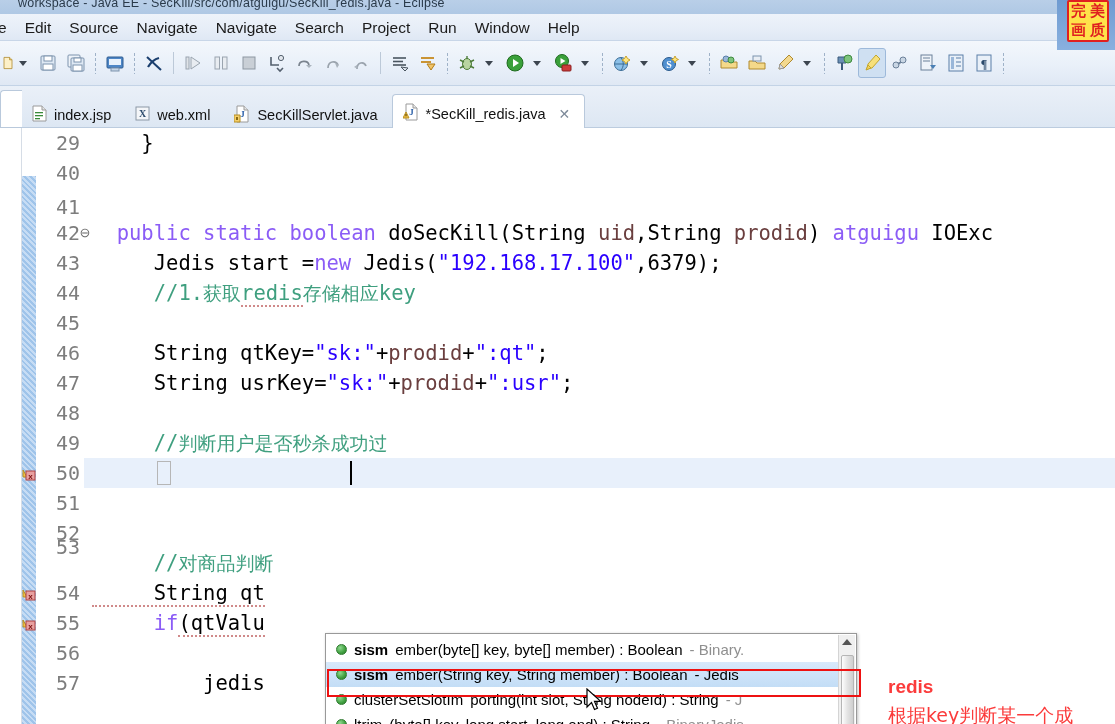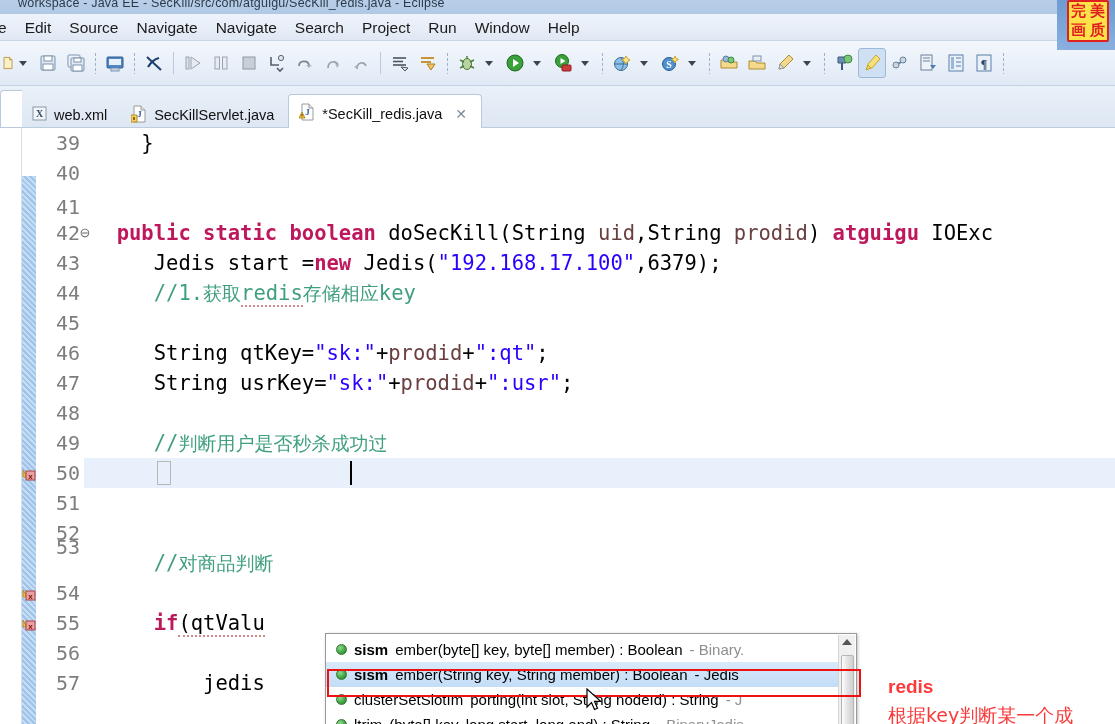--- a/index.html
+++ b/index.html
@@ -145,21 +145,21 @@
   .cl { position: absolute; left: 0; height: 30px; line-height: 30px; white-space: pre; }
   .hl-line {
     position: absolute; left: 36px; right: 0; height: 30px;
     background: #e8f0fb;
   }
   .hl-gut {
     position: absolute; left: 36px; width: 48px; height: 30px; background: #dfe6ef;
   }
 
   
-  .kw { color: #be185d; font-weight: bold; }
+  .kw { color: #8b5cf6; font-weight: normal; }
   .cmt { color: #3f9f7f; }
   .str { color: #2a00ff; }
   .pln { color: #000000; }
   .par { color: #6a3e3e; }
   .squig { text-decoration: none; border-bottom: 2px dotted #d08a8a; }
 
   .cn { font-family: Liberation Mono, monospace; font-size: 19px; }
 
   .caret-bar {
     position: absolute; width: 2px; height: 24px; background: #000; top: 3px;
@@ -469,20 +469,32 @@
       </div>
       <div class="tb-dots"></div>
     </div>
   </div>
 
   <div class="tabbar">
     <div class="tabstrip">
       <div class="tab">
         <span>
           <svg width="15" height="17" viewBox="0 0 15 17">
+              <path d="M1 1h9l4 4v11H1z" fill="#fff" stroke="#9a9a9a"></path>
+              <path d="M10 1v4h4" fill="#e6e6e6" stroke="#9a9a9a"></path>
+              <rect x="3" y="7" width="8" height="1.3" fill="#3a8a3a"></rect>
+              <rect x="3" y="10" width="8" height="1.3" fill="#3a8a3a"></rect>
+              <rect x="3" y="13" width="5" height="1.3" fill="#3a8a3a"></rect>
+            </svg>
+        </span>
+        <span>index.jsp</span>
+      </div>
+      <div class="tab">
+        <span>
+          <svg width="15" height="17" viewBox="0 0 15 17">
               <rect x="1" y="2" width="13" height="13" fill="#f4f6f9" stroke="#8b98a6"></rect>
               <text x="7.5" y="12" font-size="10" text-anchor="middle" fill="#2b4a6b" font-family="serif" font-weight="bold">X</text>
             </svg>
         </span>
         <span>web.xml</span>
       </div>
       <div class="tab">
         <span>
           <svg width="16" height="18" viewBox="0 0 16 18">
               <path d="M3 1h7l4 4v12H3z" fill="#fff" stroke="#9a9a9a"></path>
@@ -538,21 +550,21 @@
     </div>
     <div class="errmark" style="top:488px">
       <svg width="15" height="15" viewBox="0 0 15 15">
           <path d="M1 4l4 7H1z" fill="#f2c049" stroke="#b58e22"></path>
           <rect x="4" y="5" width="9" height="9" fill="#e8a0a0" stroke="#b04040"></rect>
           <text x="8.5" y="12.5" font-size="8" text-anchor="middle" fill="#7a1010" font-weight="bold">x</text>
         </svg>
     </div>
 
     <div class="linecol">
-      <div class="lineno" style="top:0px">39</div>
+      <div class="lineno" style="top:0px">29</div>
       <div class="lineno" style="top:30px">40</div>
       <div class="lineno" style="top:64px">41</div>
       <div class="lineno" style="top:90px">42</div>
       <div class="lineno" style="top:120px">43</div>
       <div class="lineno" style="top:150px">44</div>
       <div class="lineno" style="top:180px">45</div>
       <div class="lineno" style="top:210px">46</div>
       <div class="lineno" style="top:240px">47</div>
       <div class="lineno" style="top:270px">48</div>
       <div class="lineno" style="top:300px">49</div>
@@ -576,20 +588,21 @@
       <div class="cl" style="top:120px"><span class="pln">     Jedis </span><span class="pln">start =</span><span class="kw">new </span><span class="pln">Jedis(</span><span class="str">"192.168.17.100"</span><span class="pln">,6379);</span></div>
       <div class="cl" style="top:150px"><span class="cmt">     //1.</span><span class="cmt cn">获取</span><span class="cmt squig">redis</span><span class="cmt cn">存储相应</span><span class="cmt">key</span></div>
       <div class="cl" style="top:180px"></div>
       <div class="cl" style="top:210px"><span class="pln">     String </span><span class="pln">qtKey=</span><span class="str">"sk:"</span><span class="pln">+</span><span class="par">prodid</span><span class="pln">+</span><span class="str">":qt"</span><span class="pln">;</span></div>
       <div class="cl" style="top:240px"><span class="pln">     String </span><span class="pln">usrKey=</span><span class="str">"sk:"</span><span class="pln">+</span><span class="par">prodid</span><span class="pln">+</span><span class="str">":usr"</span><span class="pln">;</span></div>
       <div class="cl" style="top:270px"></div>
       <div class="cl" style="top:300px"><span class="cmt">     //</span><span class="cmt cn">判断用户是否秒杀成功过</span></div>
       <div class="cl" style="top:360px"></div>
       <div class="cl" style="top:390px"></div>
       <div class="cl" style="top:420px"><span class="cmt">     //</span><span class="cmt cn">对商品判断</span></div>
+      <div class="cl" style="top:450px"><span class="pln squig">     String qt</span></div>
       <div class="cl" style="top:480px"><span class="kw">     if</span><span class="pln squig">(qtValu</span></div>
       <div class="cl" style="top:540px"><span class="pln">         jedis</span></div>
 
       
       <div class="caret-bar" style="left:258px; top:333px"></div>
       <div style="position:absolute;left:65px;top:333px;width:14px;height:24px;border:1px solid #b6b6b6;"></div>
     </div>
 
     <div class="acpopup">
       <div class="aclist">

